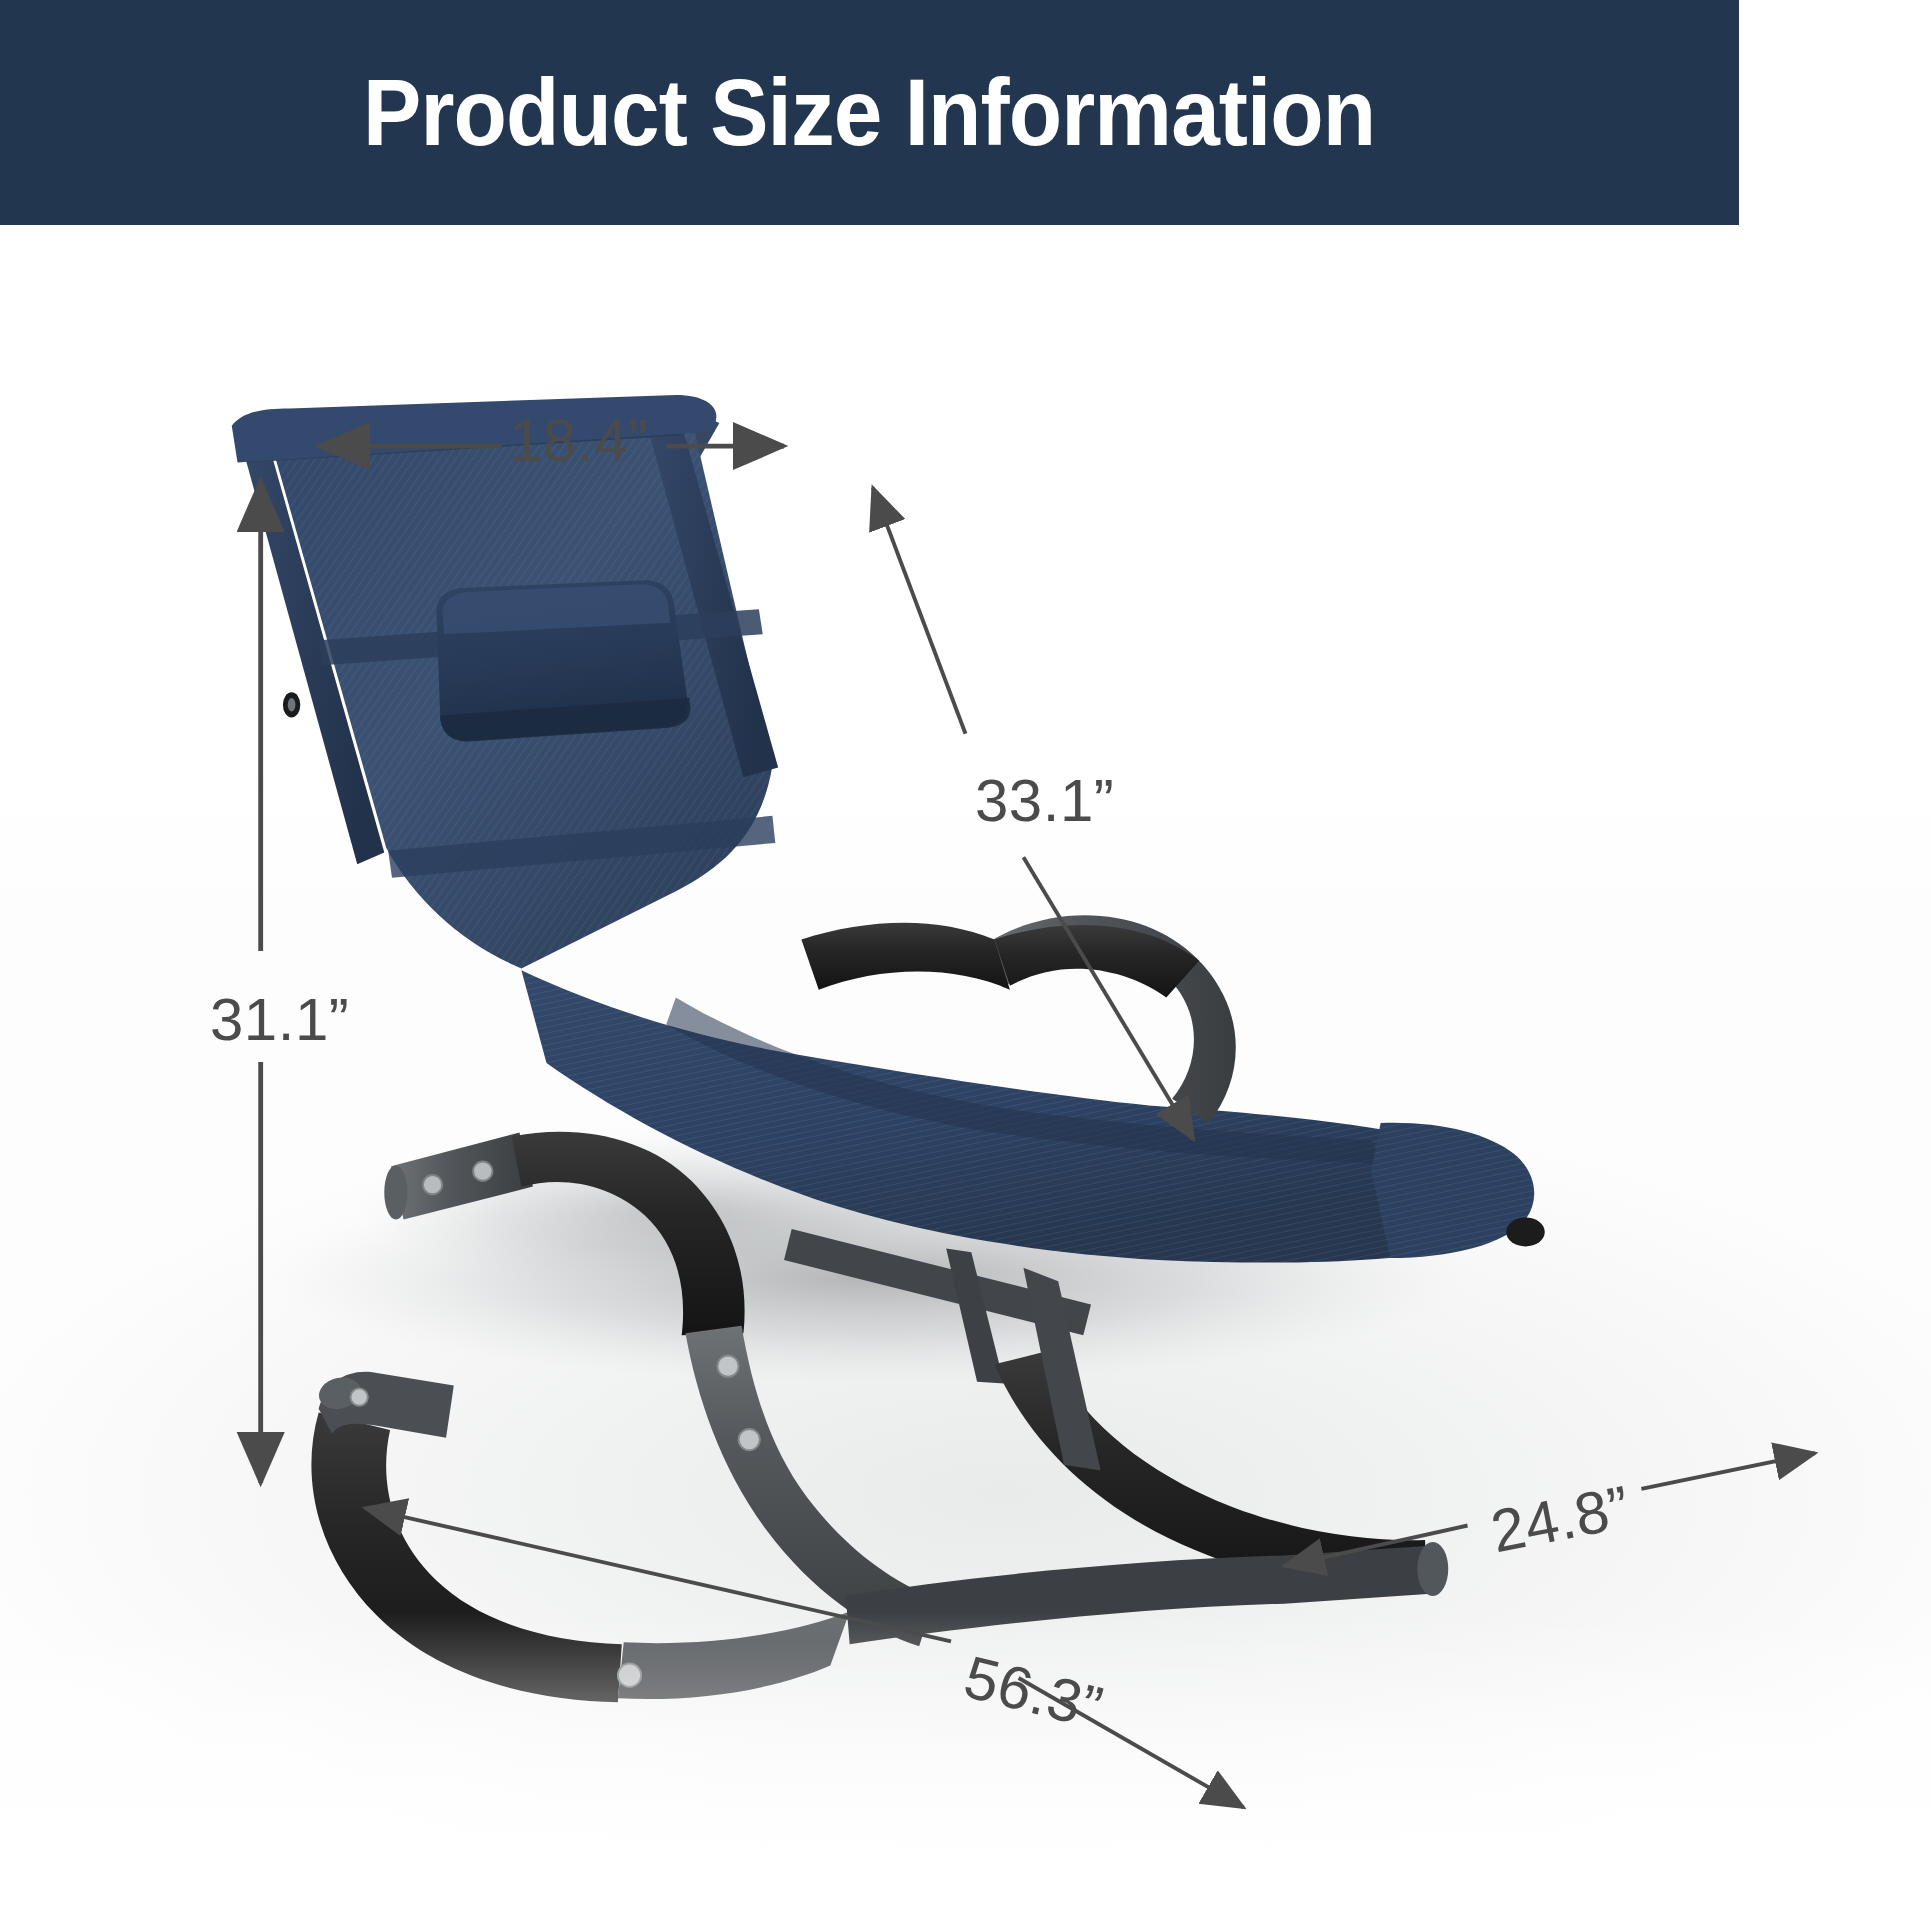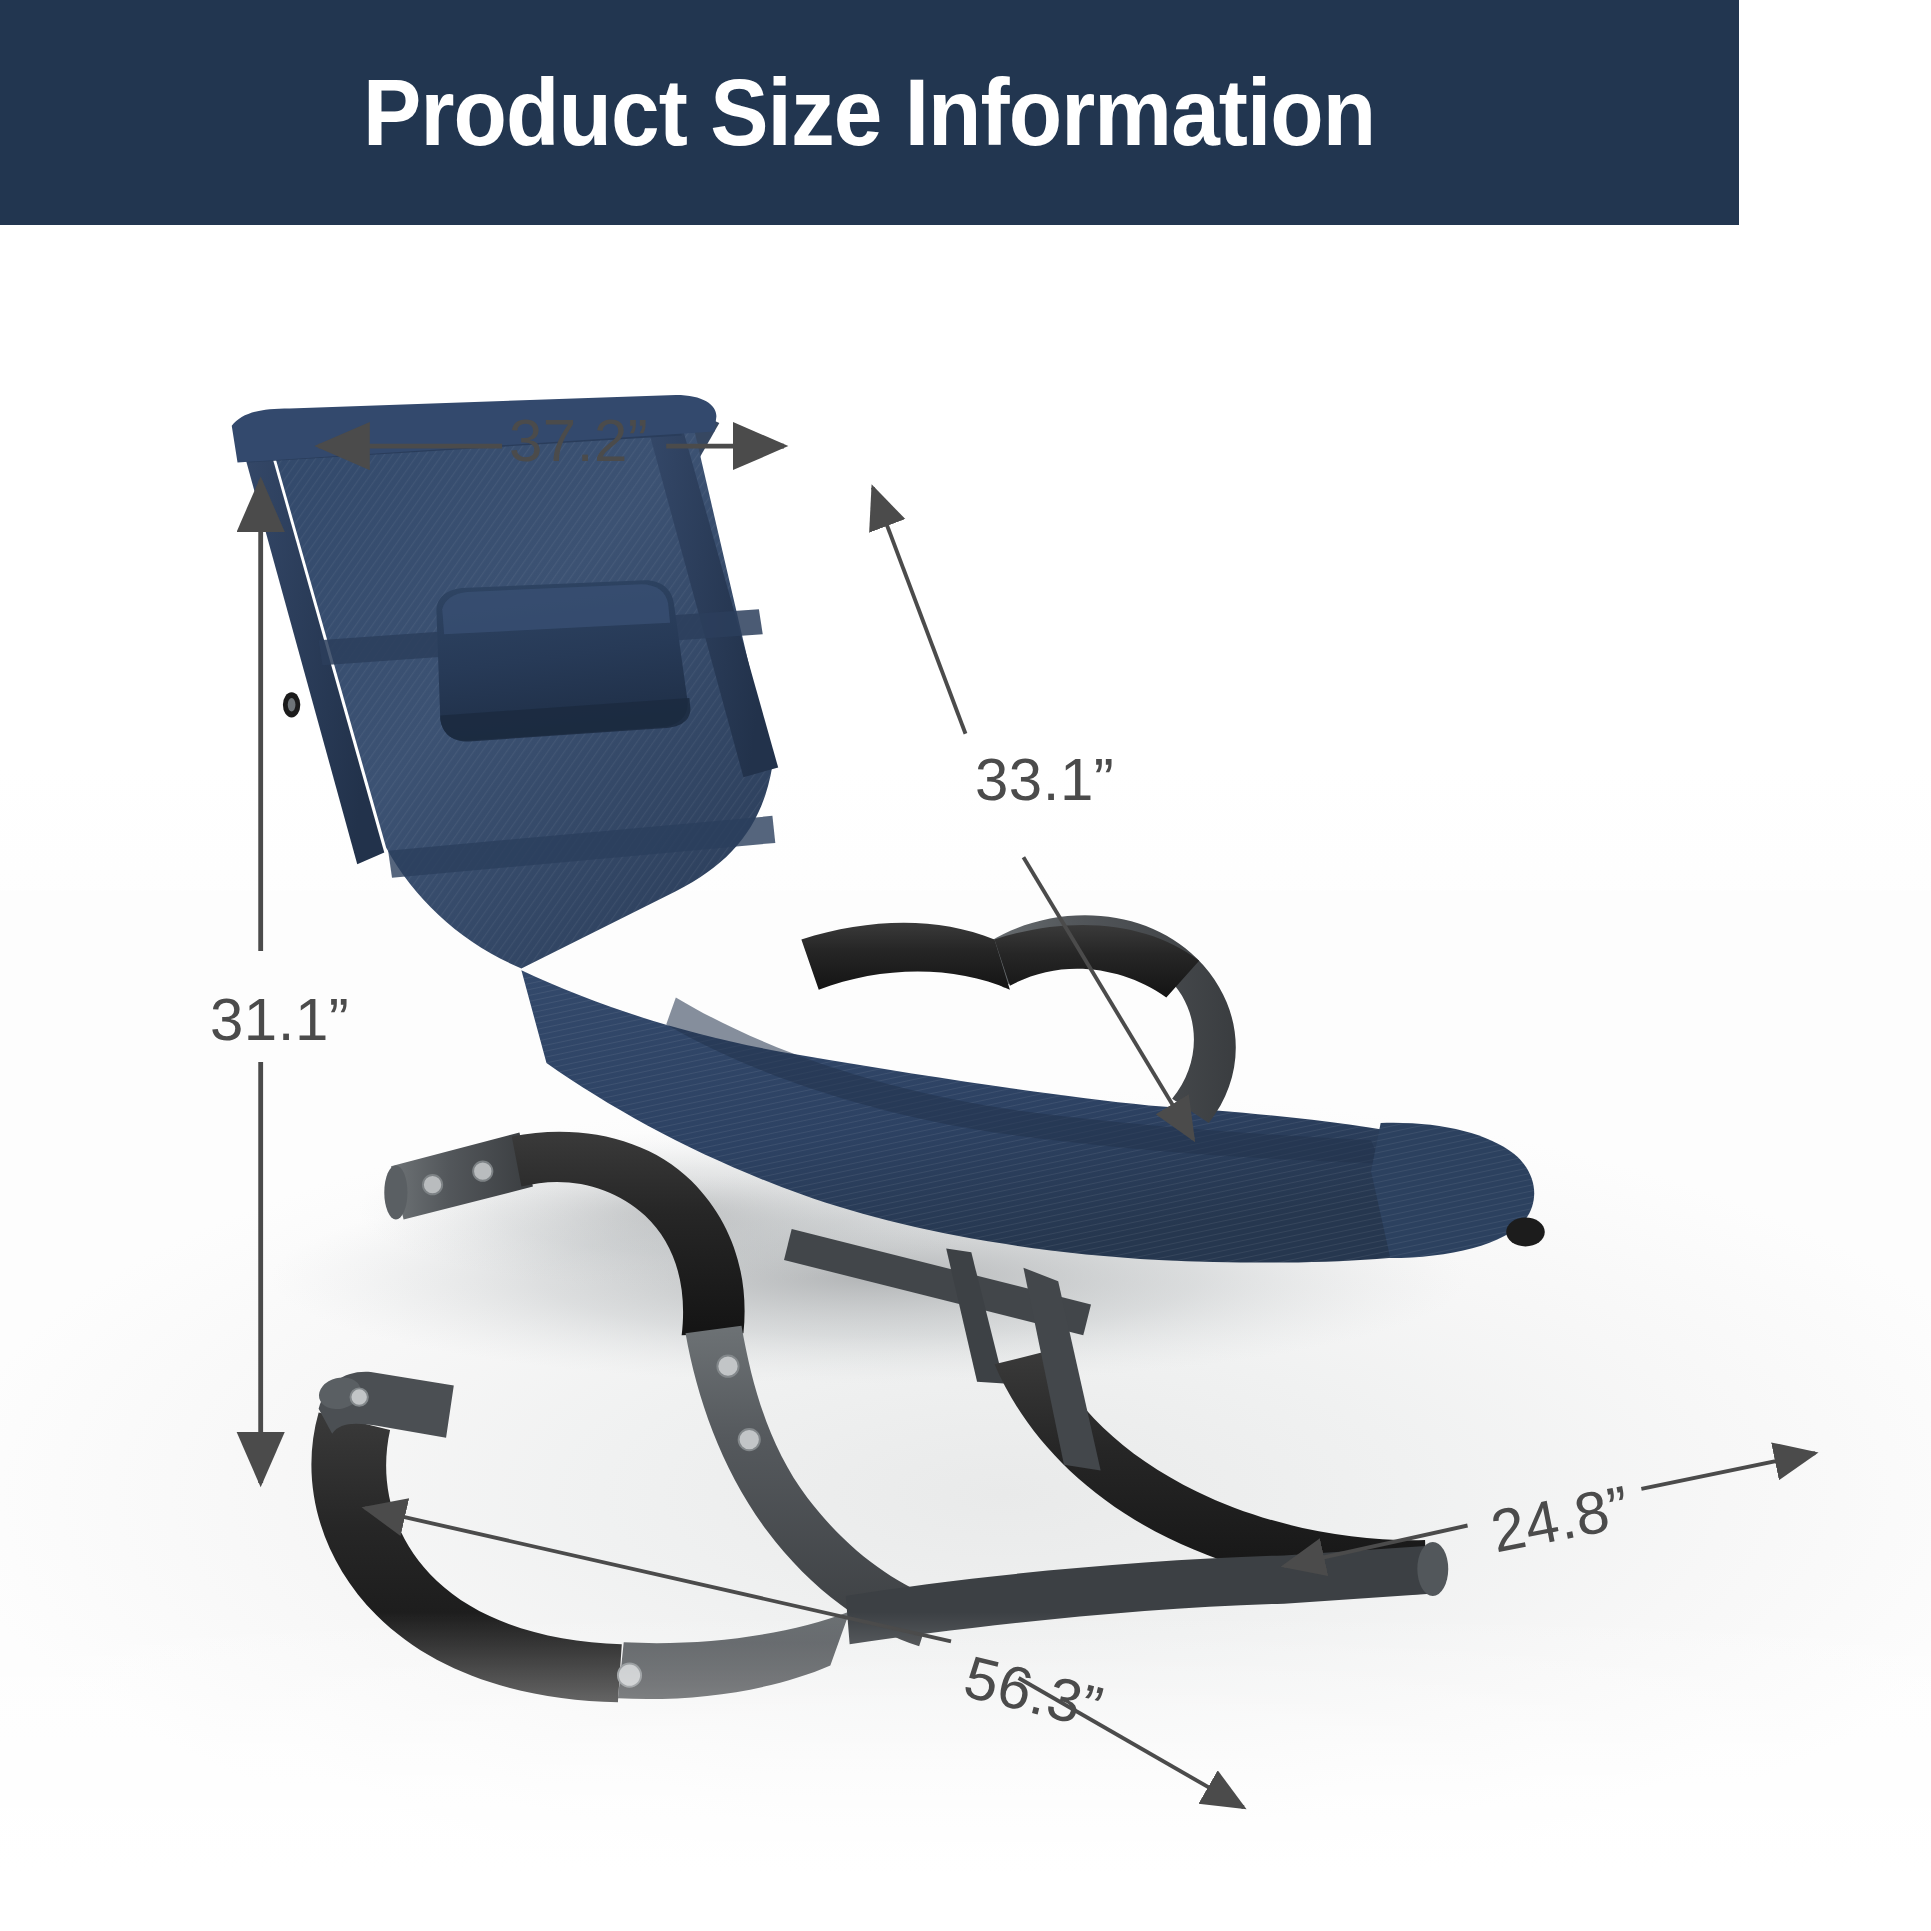--- a/index.html
+++ b/index.html
@@ -55,21 +55,21 @@
     color:#4b4b4b;
     font-size:60px;
     font-weight:400;
     letter-spacing:0.5px;
     white-space:nowrap;
     font-family:"Liberation Sans","DejaVu Sans",sans-serif;
     user-select:none;
   }
   #lbl-width{ left:509px; top:406px; }
   #lbl-height{ left:210px; top:985px; }
-  #lbl-back{ left:975px; top:745px; }
+  #lbl-back{ left:975px; top:766px; }
   #lbl-depth{ left:1492px; top:1498px; transform:rotate(-11deg); transform-origin:left center;}
   #lbl-length{ left:966px; top:1641px; transform:rotate(14deg); transform-origin:left center;}
 </style>
 </head>
 <body>
 
 <div id="page">
 
   <div class="header">
     <div class="header-title">Product Size Information</div>
@@ -304,21 +304,21 @@
       <line x1="1520" y1="1580" x2="1330" y2="1622" stroke="#4b4b4b" stroke-width="4" marker-end="url(#ahs)"></line>
       <line x1="1700" y1="1542" x2="1880" y2="1505" stroke="#4b4b4b" stroke-width="4" marker-end="url(#ahs)"></line>
     </g>
 
     <g>
       <line x1="985" y1="1700" x2="378" y2="1562" stroke="#4b4b4b" stroke-width="4" marker-end="url(#ahs)"></line>
       <line x1="1055" y1="1738" x2="1288" y2="1872" stroke="#4b4b4b" stroke-width="4" marker-end="url(#ahs)"></line>
     </g>
   </svg>
 
-  <div class="dimlabel" id="lbl-width">37.2”</div>
+  <div class="dimlabel" id="lbl-width">18.4”</div>
 
   <div class="dimlabel" id="lbl-height">31.1”</div>
 
   <div class="dimlabel" id="lbl-back">33.1”</div>
 
   <div class="dimlabel" id="lbl-depth">24.8”</div>
 
   <div class="dimlabel" id="lbl-length">56.3”</div>
 
 </div>

